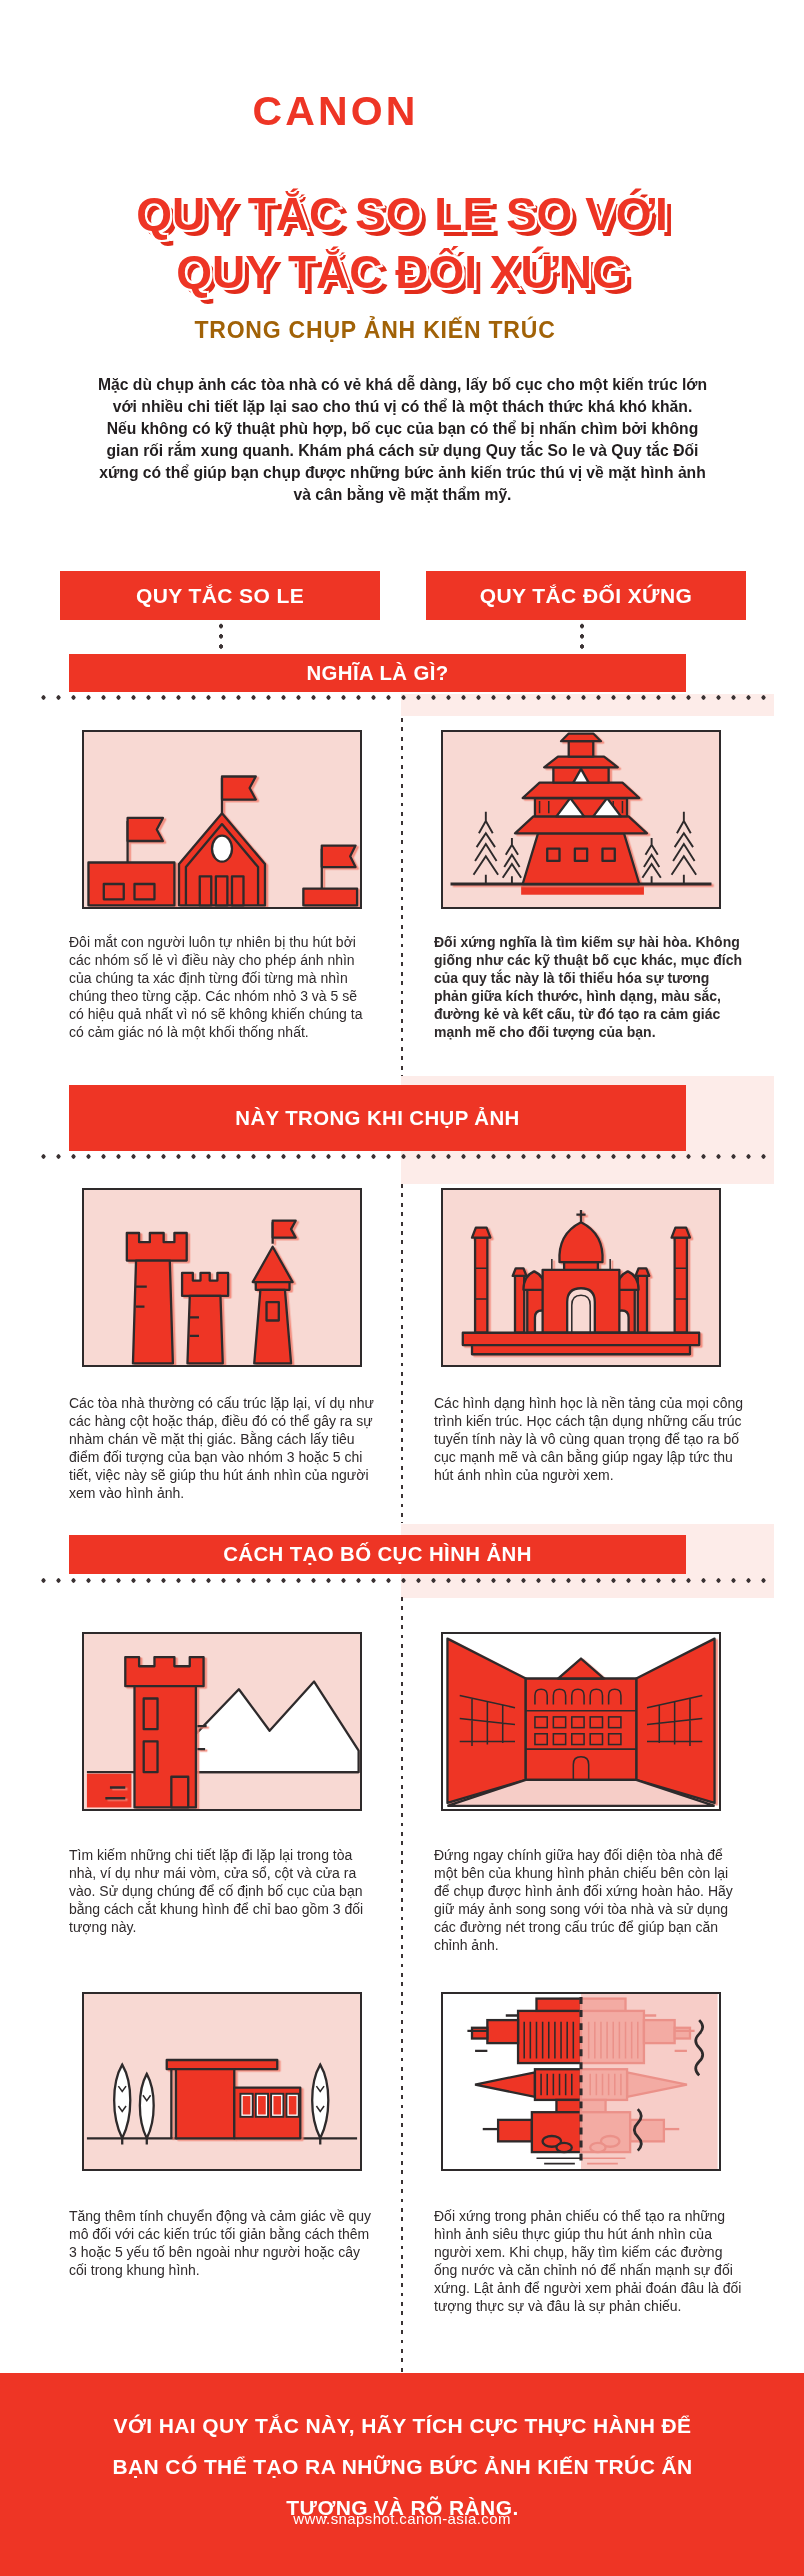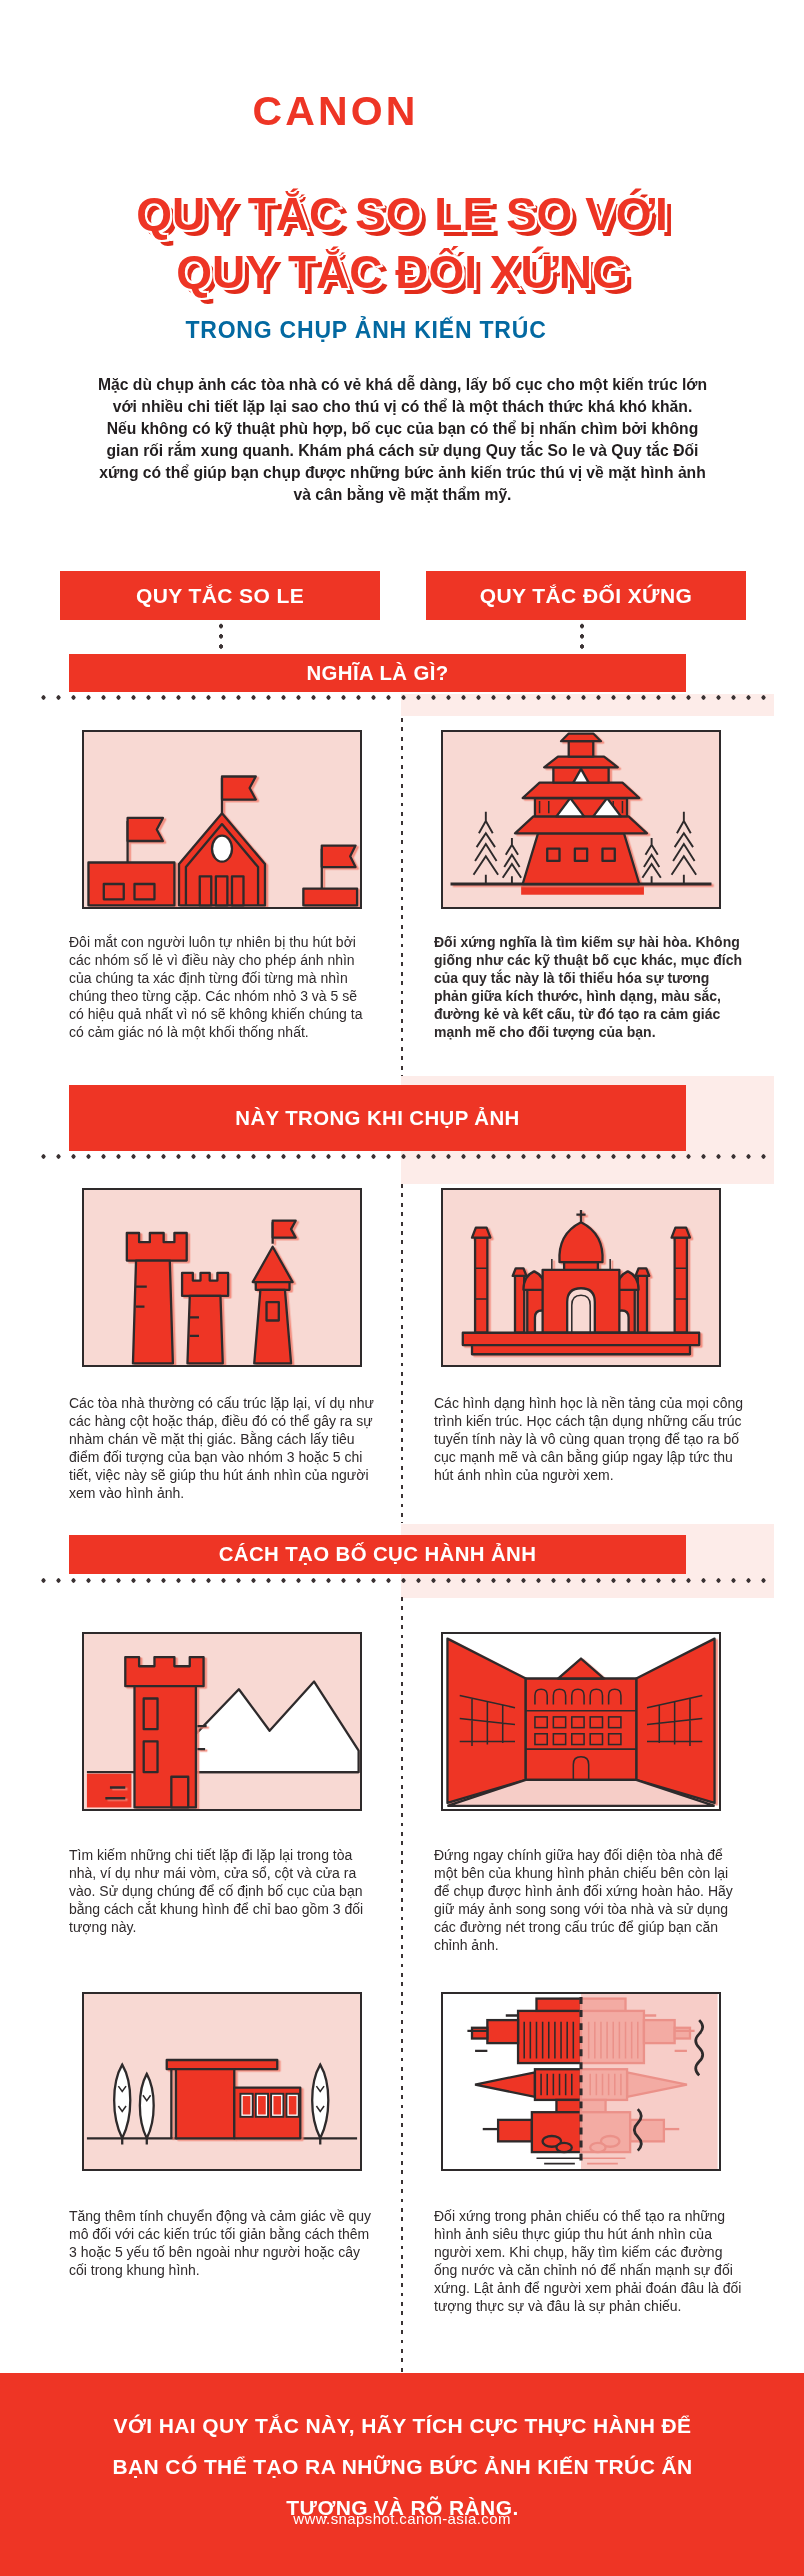--- a/index.html
+++ b/index.html
@@ -7,21 +7,21 @@
         font-family:"Liberation Sans","DejaVu Sans",sans-serif;color:#2e2a2b;}
   .abs{position:absolute;}
 
   
   .brand{left:0;top:88px;width:671px;text-align:center;font-size:41px;font-weight:bold;
          color:#ee3525;letter-spacing:3.1px;}
   .title{left:0;top:185px;width:804px;text-align:center;font-weight:bold;font-size:46px;
          line-height:58px;color:#ee3525;letter-spacing:0px;
          text-shadow:-1.6px -1.6px 0 #fff,1.6px -1.6px 0 #fff,-1.6px 1.6px 0 #fff,2.4px 2.4px 0 #fff,6.3px 5.5px 0 #e22c1b;}
   .subtitle{left:0;top:317px;width:732px;text-align:center;font-weight:bold;font-size:23px;
-            color:#0369a1;letter-spacing:0.8px;}
+            color:#a16207;letter-spacing:0.8px;padding-left:9px;}
   .intro{left:96px;top:374px;width:613px;text-align:center;font-weight:bold;font-size:15.7px;
          line-height:22px;color:#221e1f;}
 
   
   .btn{height:49px;background:#ee3525;color:#fff;display:flex;align-items:center;justify-content:center;
        font-weight:bold;font-size:21px;letter-spacing:0.4px;cursor:pointer;}
 
   
   .banner{left:33px;width:617px;background:#ee3525;color:#fff;display:flex;flex-direction:column;
           align-items:center;justify-content:center;font-weight:bold;font-size:20.4px;letter-spacing:0.4px;
@@ -189,21 +189,21 @@
         <rect x="24" y="186" width="308" height="16"></rect>
         <path d="M36,202 h284 v12 h-284 Z"></path>
       </g>
     </svg>
   </div>
 
   <div class="abs para" style="left:69px;top:1394px;width:306px;">Các tòa nhà thường có cấu trúc lặp lại, ví dụ như các hàng cột hoặc tháp, điều đó có thể gây ra sự nhàm chán về mặt thị giác. Bằng cách lấy tiêu điểm đối tượng của bạn vào nhóm 3 hoặc 5 chi tiết, việc này sẽ giúp thu hút ánh nhìn của người xem vào hình ảnh.</div>
   <div class="abs para" style="left:434px;top:1394px;width:311px;">Các hình dạng hình học là nền tảng của mọi công trình kiến trúc. Học cách tận dụng những cấu trúc tuyến tính này là vô cùng quan trọng để tạo ra bố cục mạnh mẽ và cân bằng giúp ngay lập tức thu hút ánh nhìn của người xem.</div>
 
   <div class="abs banner" style="top:1535px;height:39px;">
-    <span>CÁCH TẠO BỐ CỤC HÀNH ẢNH</span>
+    <span>CÁCH TẠO BỐ CỤC HÌNH ẢNH</span>
   </div>
   <div class="abs dots-h" style="top:1578px;"></div>
 
   <div class="abs fig" style="left:82px;top:1632px;">
     <svg viewBox="0 0 356 228">
       <path d="M96,180 L200,72 L240,126 L298,62 L356,152 V180 Z" fill="#fff" stroke="#2e2a2b" stroke-width="3" stroke-linejoin="round"></path>
       <path d="M2,180 H356" stroke="#2e2a2b" stroke-width="3" fill="none"></path>
       <rect x="2" y="182" width="58" height="44" fill="#ee3525"></rect>
       <g class="redg" fill="#ee3525" stroke="#2e2a2b" stroke-width="3" stroke-linejoin="round">
         <path d="M52,68 V30 h18 v12 h20 v-12 h26 v12 h20 v-12 h18 v38 Z"></path>

